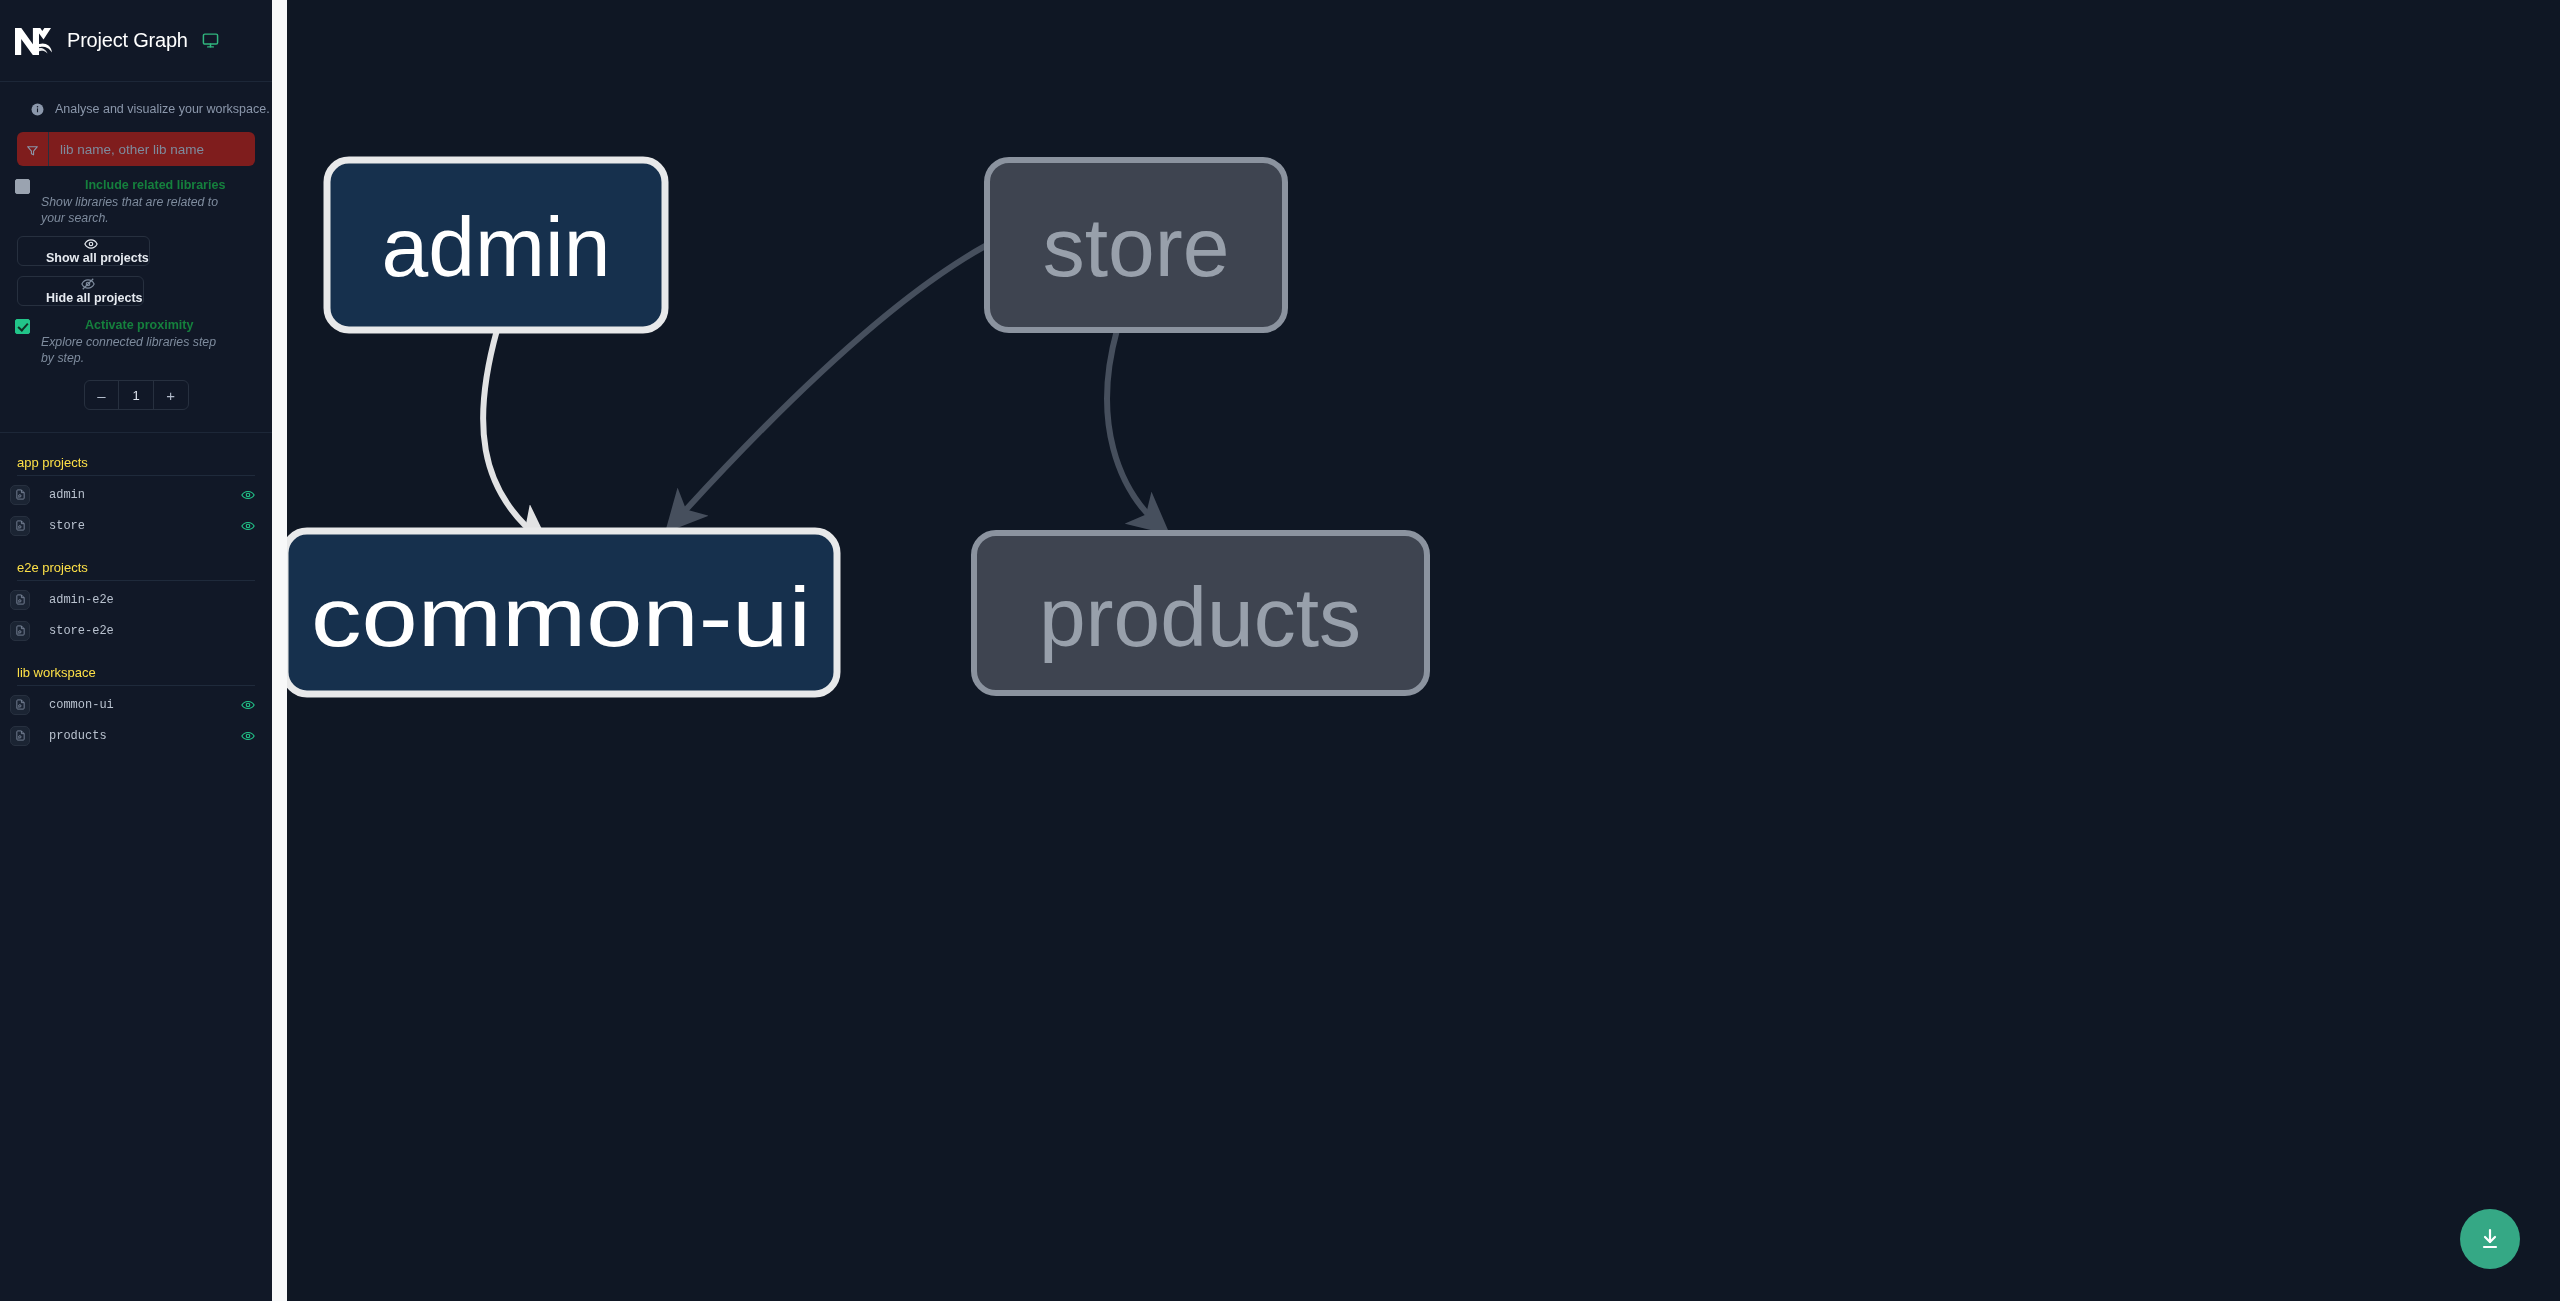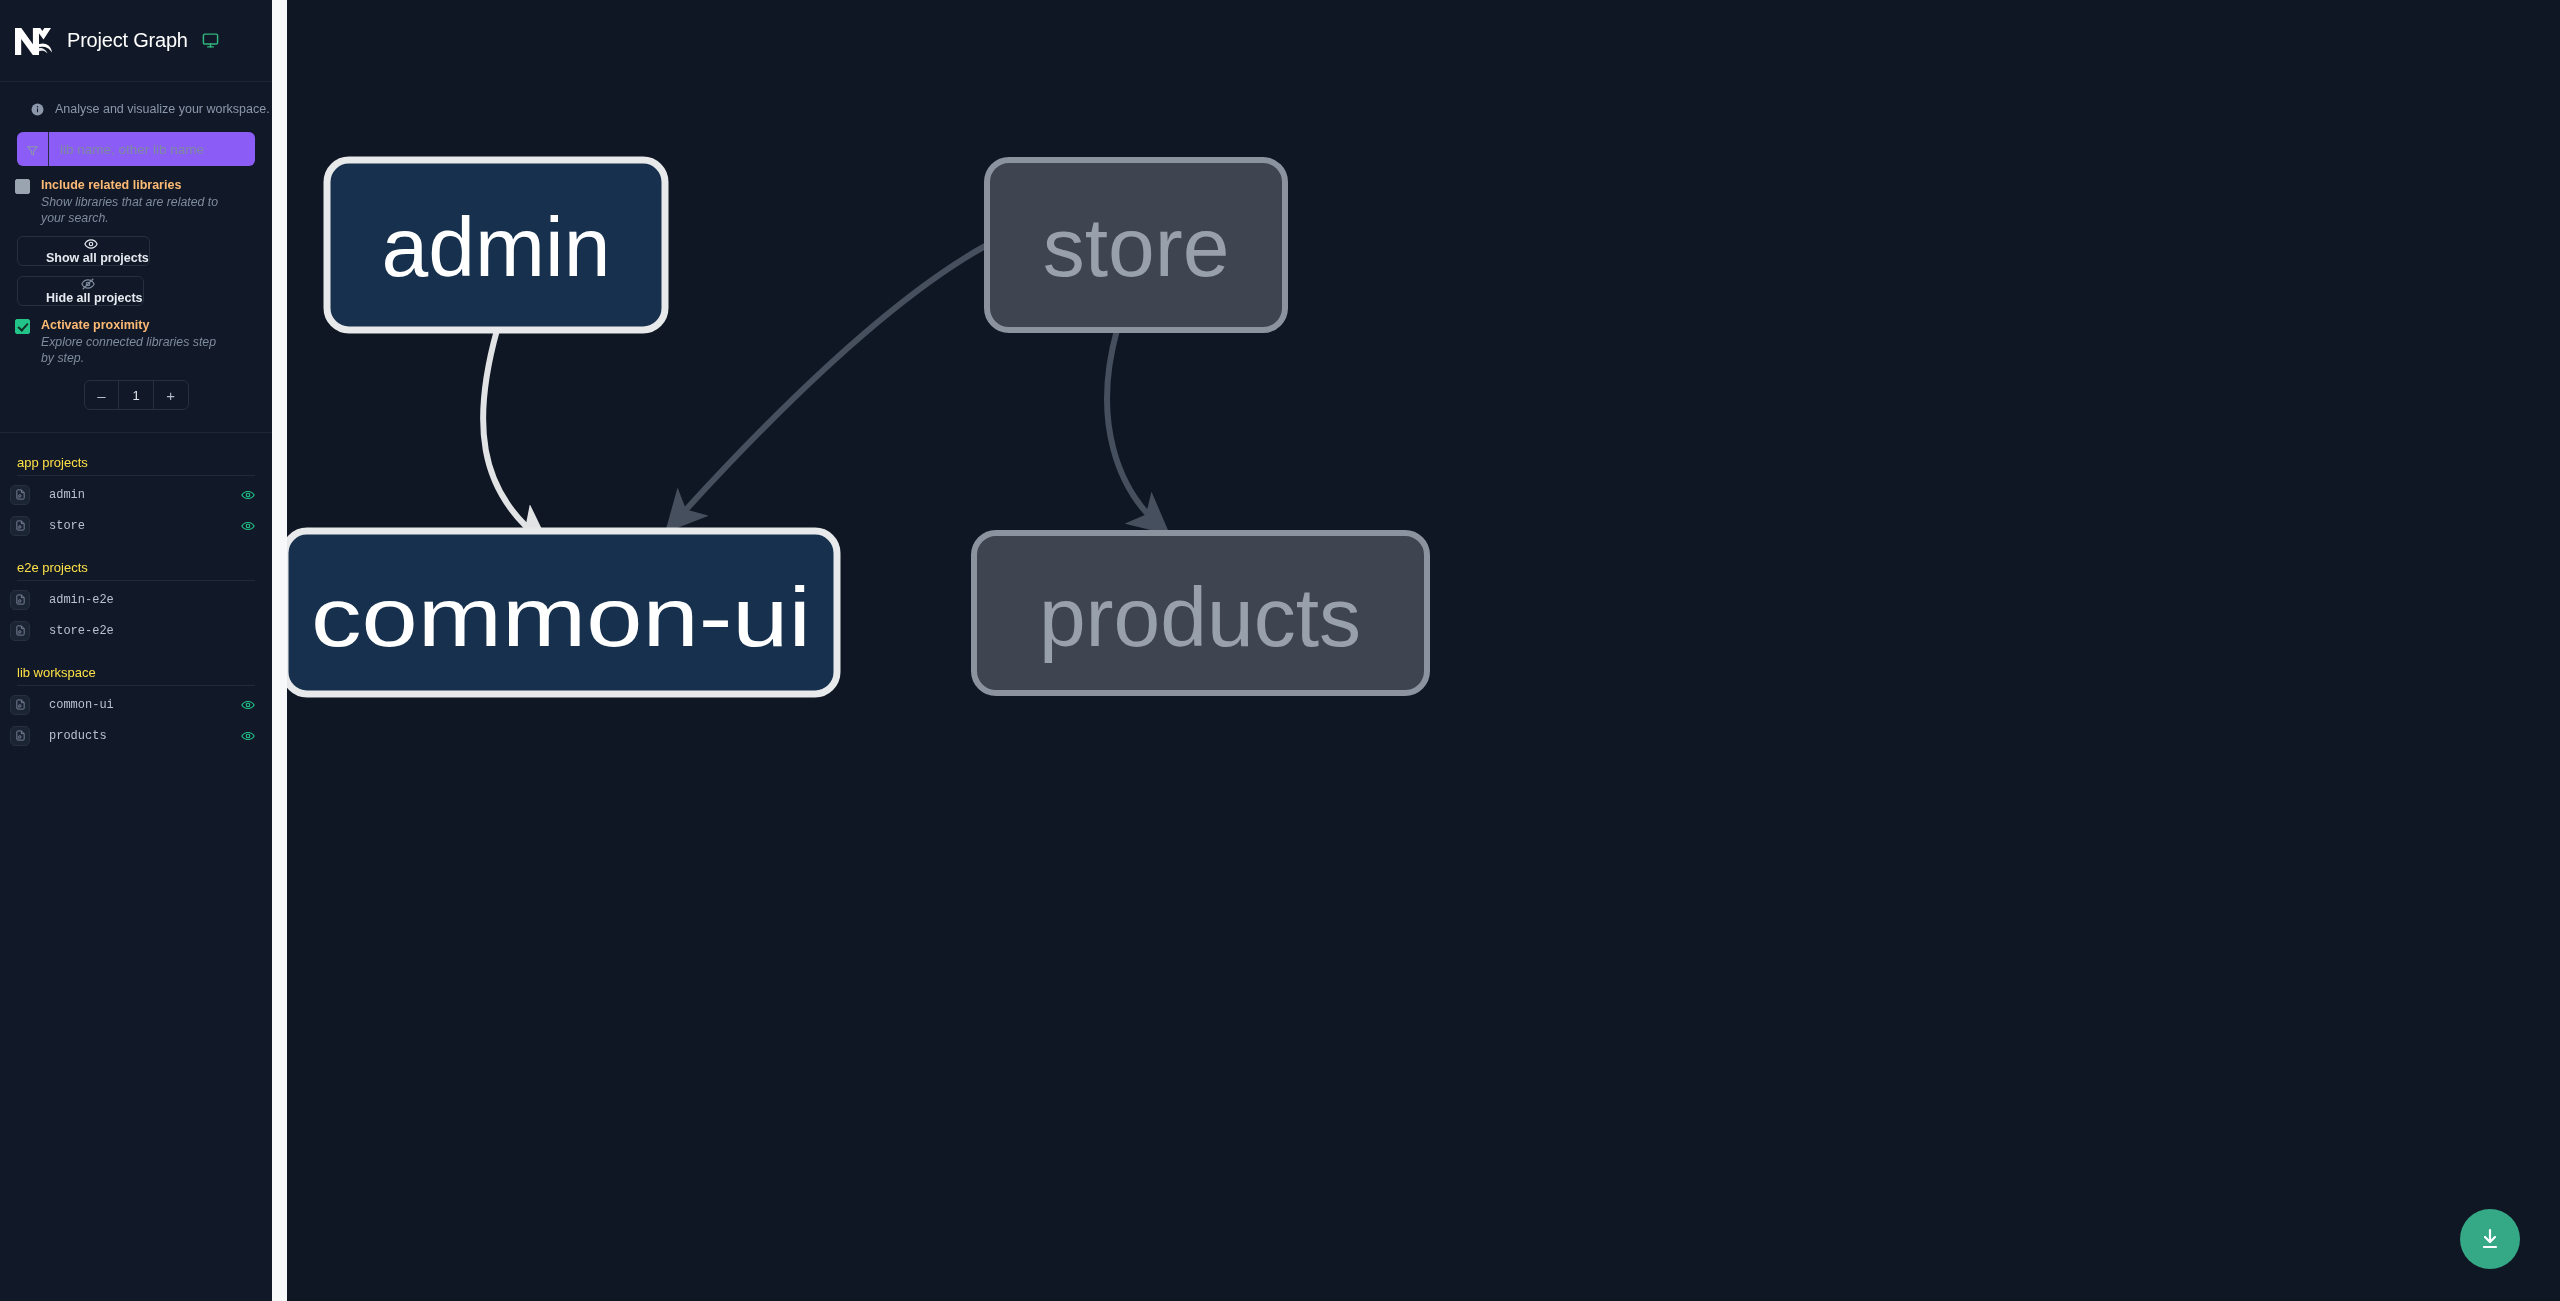--- a/index.html
+++ b/index.html
@@ -38,21 +38,21 @@
     height: 40px;
   }
   .info-icon { width: 13px; height: 13px; flex: 0 0 13px; display:block; }
   .sb-tagline span {
     color: #8b97ab; font-size: 12.5px; margin-left: 11px; text-align: right;
   }
 
   .search-wrap {
     margin: 10px 17px 0 17px;
     height: 34px;
-    background: #8b5cf6;
+    background: #7f1d1d;
     border-radius: 6px;
     display: flex; align-items: center;
     overflow: hidden;
   }
   .search-icon-box {
     width: 32px; height: 34px;
     display:flex; align-items:center; justify-content:center;
     flex: 0 0 32px;
     border-right: 1px solid #27303f;
   }
@@ -77,21 +77,21 @@
   }
   .cb.white { background: #ffffff; border-color: #ffffff; }
   .cb.green { background: #22c489; border-color: #22c489; }
   .cb.green::after {
     content: ""; position: absolute;
     left: 4px; top: 1px; width: 4px; height: 8px;
     border: solid #123024; border-width: 0 2px 2px 0;
     transform: rotate(42deg);
   }
   .opt-text { margin-left: 11px; }
-  .opt-label { color: #fdba74; font-size: 12.5px; font-weight: bold; line-height: 17px; }
+  .opt-label { color: #15803d; font-size: 12.5px; font-weight: bold; line-height: 17px; margin-left: 44px; }
   .opt-desc { color: #7e8b9d; font-size: 12.3px; line-height: 15.6px; margin-top: 1px; max-width: 190px; font-style: italic; }
 
   .btn-outline {
     margin: 10px 17px 0 17px;
     height: 30px;
     border: 1px solid #27303f;
     border-radius: 6px;
     display: flex; align-items: center;
     padding-left: 16px;
     cursor: pointer;

